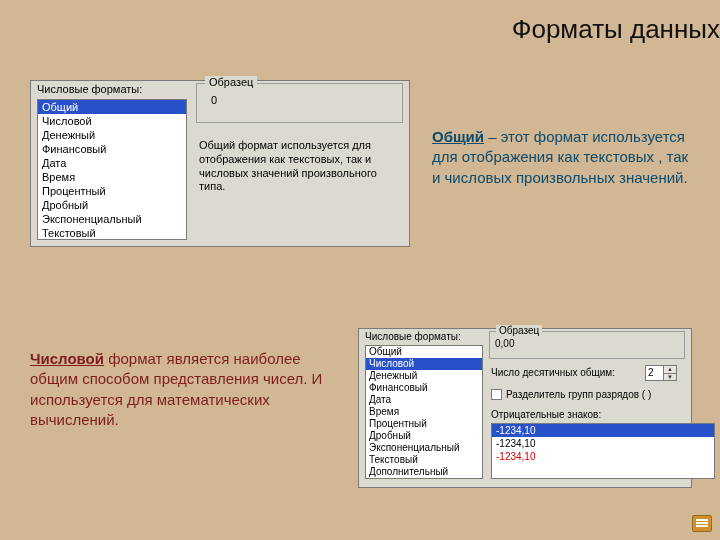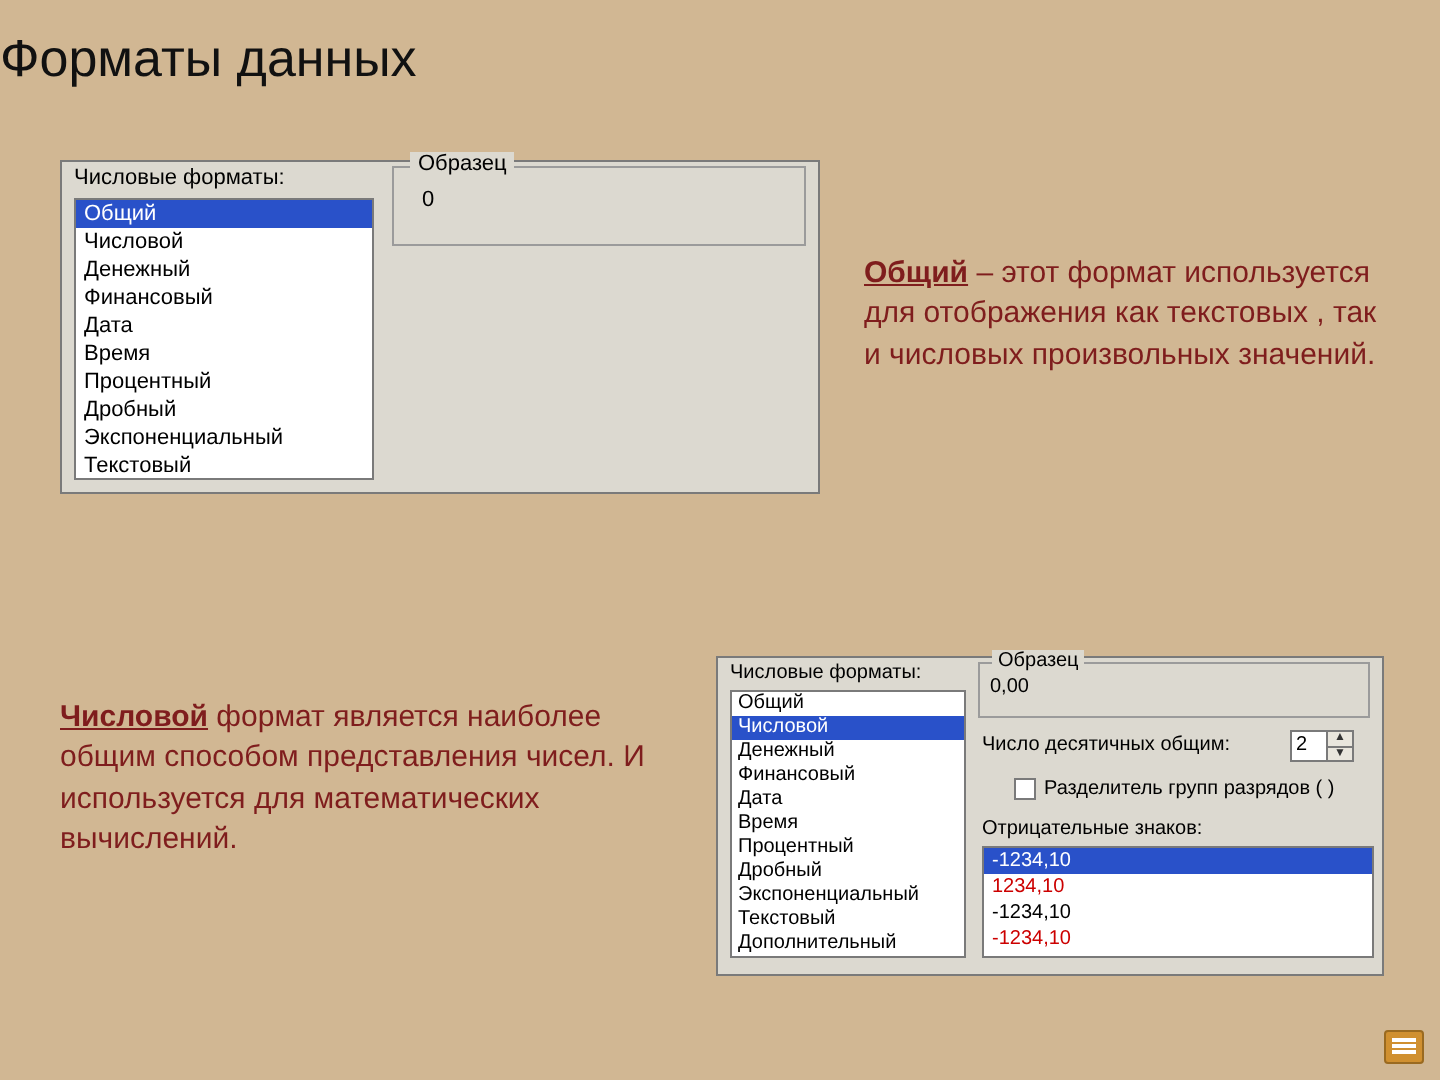--- a/index.html
+++ b/index.html
@@ -7,21 +7,21 @@
     width:720px;height:540px;
     background:#d1b793;
     font-family:"Segoe UI",Arial,sans-serif;
     color:#000;
     position:relative;
     box-sizing:border-box;
     overflow:hidden;
   }
   .title{
     position:absolute;left:0;right:0;top:14px;
-    text-align:left;
+    text-align:right;
     font-size:26px;
     color:#111;
   }
 
   
   .panel1{
     position:absolute;left:30px;top:80px;
     width:380px;height:167px;
     background:#dcd9d0;
     border:1px solid #7a7a7a;
@@ -49,21 +49,21 @@
   }
   .panel1 .fieldset-sample .val{position:absolute;left:14px;top:10px}
   .panel1 .desc{
     position:absolute;left:168px;top:58px;right:10px;
     font-size:11px;line-height:1.25;
   }
 
   
   .cap1{
     position:absolute;left:432px;top:112px;right:30px;
-    font-size:15px;line-height:1.35;color:#7f1d1d;
+    font-size:15px;line-height:1.35;color:#0c4a6e;
   }
   .cap1 .lead{text-decoration:underline;font-weight:700}
 
   
   .cap2{
     position:absolute;left:30px;top:334px;width:310px;
     font-size:15px;line-height:1.35;color:#7f1d1d;
   }
   .cap2 .lead{text-decoration:underline;font-weight:700}
 
@@ -103,28 +103,28 @@
     position:absolute;right:0;top:0;bottom:0;width:12px;
     border-left:1px solid #7a7a7a;background:#e9e6dd;
     display:flex;flex-direction:column;
   }
   .panel2 .spinner .arrows div{
     flex:1;display:flex;align-items:center;justify-content:center;
     font-size:6px;line-height:1;color:#333;
   }
   .panel2 .spinner .arrows div+div{border-top:1px solid #7a7a7a}
   .panel2 .chk{
-    position:absolute;left:148px;top:60px;display:flex;align-items:center;gap:4px;text-align:center;
+    position:absolute;left:132px;top:60px;display:flex;align-items:center;gap:4px;text-align:center;
   }
   .panel2 .chk .box{
     width:11px;height:11px;border:1px solid #7a7a7a;background:#fff;box-sizing:border-box;
   }
   .panel2 .neg-label{position:absolute;left:132px;top:80px}
   .panel2 .neglist{
-    position:absolute;left:132px;top:94px;width:196px;height:56px;
+    position:absolute;left:132px;top:94px;width:224px;height:56px;
     background:#fff;border:1px solid #7a7a7a;box-sizing:border-box;
     font-size:10px;
   }
   .panel2 .neglist .row{padding:0 4px;line-height:13px}
   .panel2 .neglist .row.sel{background:#2951c9}
   .panel2 .neglist .row.red{color:#cc0000}
   .panel2 .neglist .row.white{color:#fff}
 
   
   .corner{
@@ -156,20 +156,21 @@
     <div class="item">Экспоненциальный</div>
     <div class="item">Текстовый</div>
 
   </div>
 
   <div class="fieldset-sample">
     <div class="legend">Образец</div>
     <div class="val">0</div>
   </div>
 
+  <div class="desc">Общий формат используется для отображения как текстовых, так и числовых значений произвольного типа.</div>
 </div>
 
 <p class="cap1">
   <span class="lead">Общий</span><span> – этот формат используется для отображения как текстовых , так и числовых произвольных значений.</span>
 </p>
 
 <p class="cap2">
   <span class="lead">Числовой</span><span> формат является наиболее общим способом представления чисел. И используется для математических вычислений.</span>
 </p>
 
@@ -206,19 +207,18 @@
   </div>
 
   <label class="chk">
     <span class="box"></span>
     <span>Разделитель групп разрядов ( )</span>
   </label>
 
   <div class="neg-label">Отрицательные знаков:</div>
   <div class="neglist">
     <div class="row sel white">-1234,10</div>
-    <div class="row red">1234,10</div>
     <div class="row">-1234,10</div>
     <div class="row red">-1234,10</div>
   </div>
 </div>
 
 <div class="corner"></div>
 
 </body></html>

